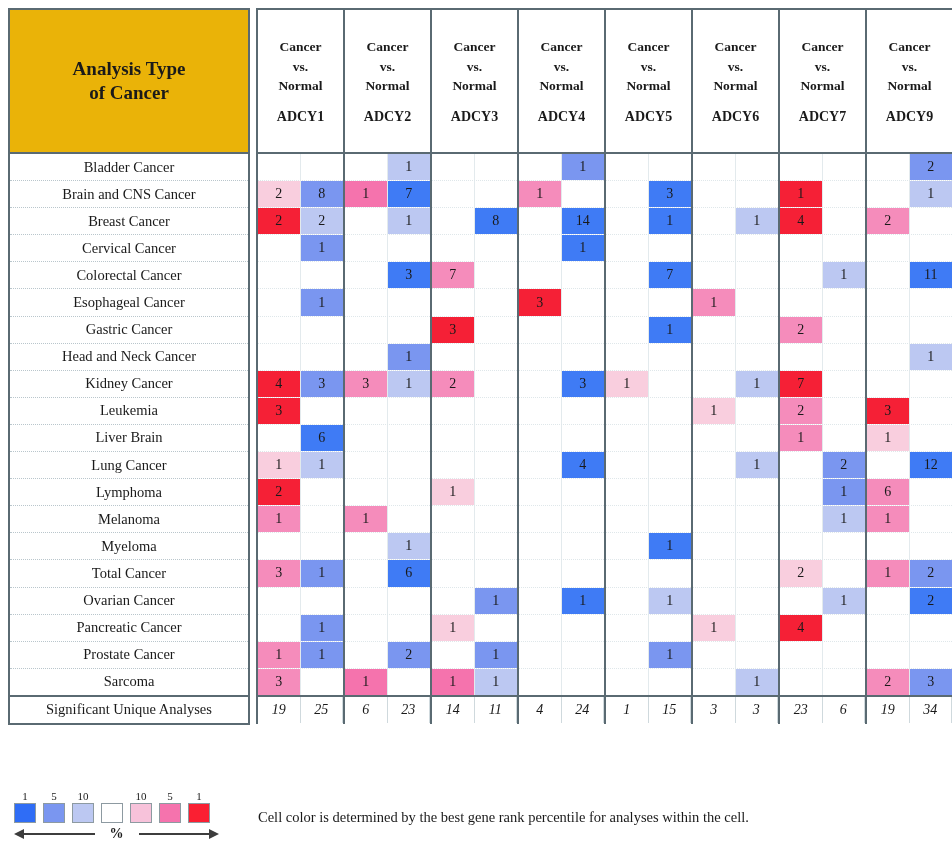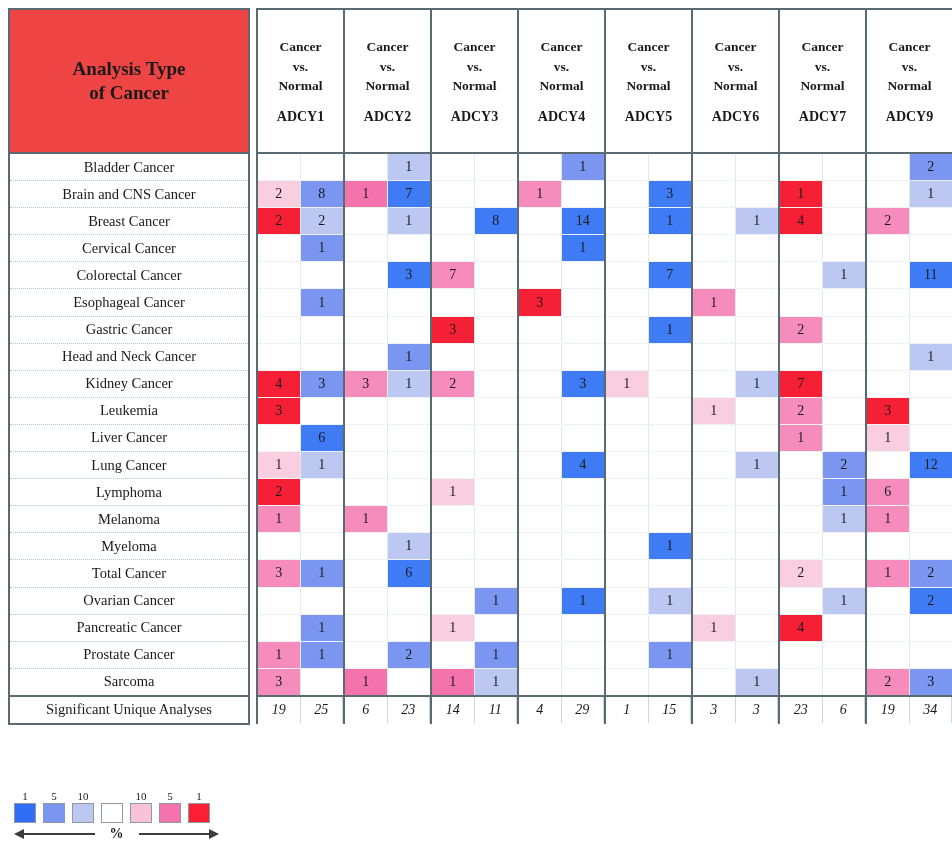--- a/index.html
+++ b/index.html
@@ -23,21 +23,21 @@
 
   
   .hdr-label{
     height:142px;
     border:2px solid #5a6a72;
     text-align:center;
     vertical-align:middle;
     font-weight:bold;
     font-size:19px;
     line-height:1.25;
-    background:#ef4444;
+    background:#eab308;
   }
   .hdr-gap{width:8px;border:none;background:#fff;}
   .hdr-gene{
     height:142px;
     border:2px solid #5a6a72;
     background:#fff;
     text-align:center;
     vertical-align:middle;
   }
   .hdr-gene .cvn{font-size:13.5px;line-height:1.45;}
@@ -691,21 +691,21 @@
               </div>
             </td>
             <td class="gcellwrap">
               <div class="duo">
                 <div class="half" style="background:#f52036">3</div>
                 <div class="half" style="background:transparent"></div>
               </div>
             </td>
           </tr>
           <tr>
-            <td class="rowlab">Liver Cancer</td>
+            <td class="rowlab">Liver Brain</td>
             <td class="gapcell"></td>
             <td class="gcellwrap">
               <div class="duo">
                 <div class="half" style="background:transparent"></div>
                 <div class="half" style="background:#3f7bf5">6</div>
               </div>
             </td>
             <td class="gcellwrap">
               <div class="duo">
                 <div class="half" style="background:transparent"></div>
@@ -1237,21 +1237,21 @@
             </td>
             <td class="sumcell">
               <div class="duo-sum">
                 <div class="half">14</div>
                 <div class="half">11</div>
               </div>
             </td>
             <td class="sumcell">
               <div class="duo-sum">
                 <div class="half">4</div>
-                <div class="half">29</div>
+                <div class="half">24</div>
               </div>
             </td>
             <td class="sumcell">
               <div class="duo-sum">
                 <div class="half">1</div>
                 <div class="half">15</div>
               </div>
             </td>
             <td class="sumcell">
               <div class="duo-sum">
@@ -1314,15 +1314,16 @@
       </div>
       <div class="pct">%</div>
       <div class="arrowline">
         <div class="bar"></div>
           <div class="headR"></div>
       </div>
     </div>
   </div>
 
   <div class="notes">
+    <div>Cell color is determined by the best gene rank percentile for analyses within the cell.</div>
   </div>
 
 </div>
 
 </body></html>

